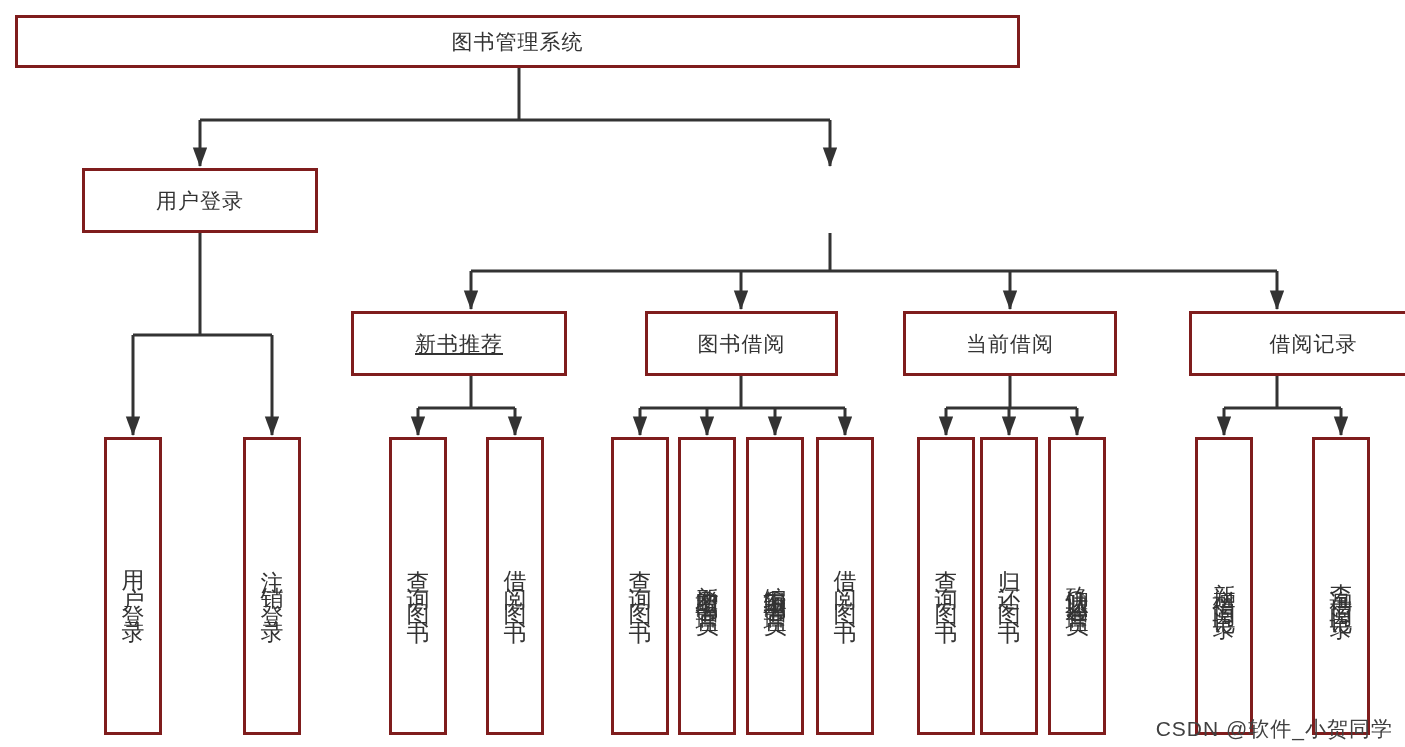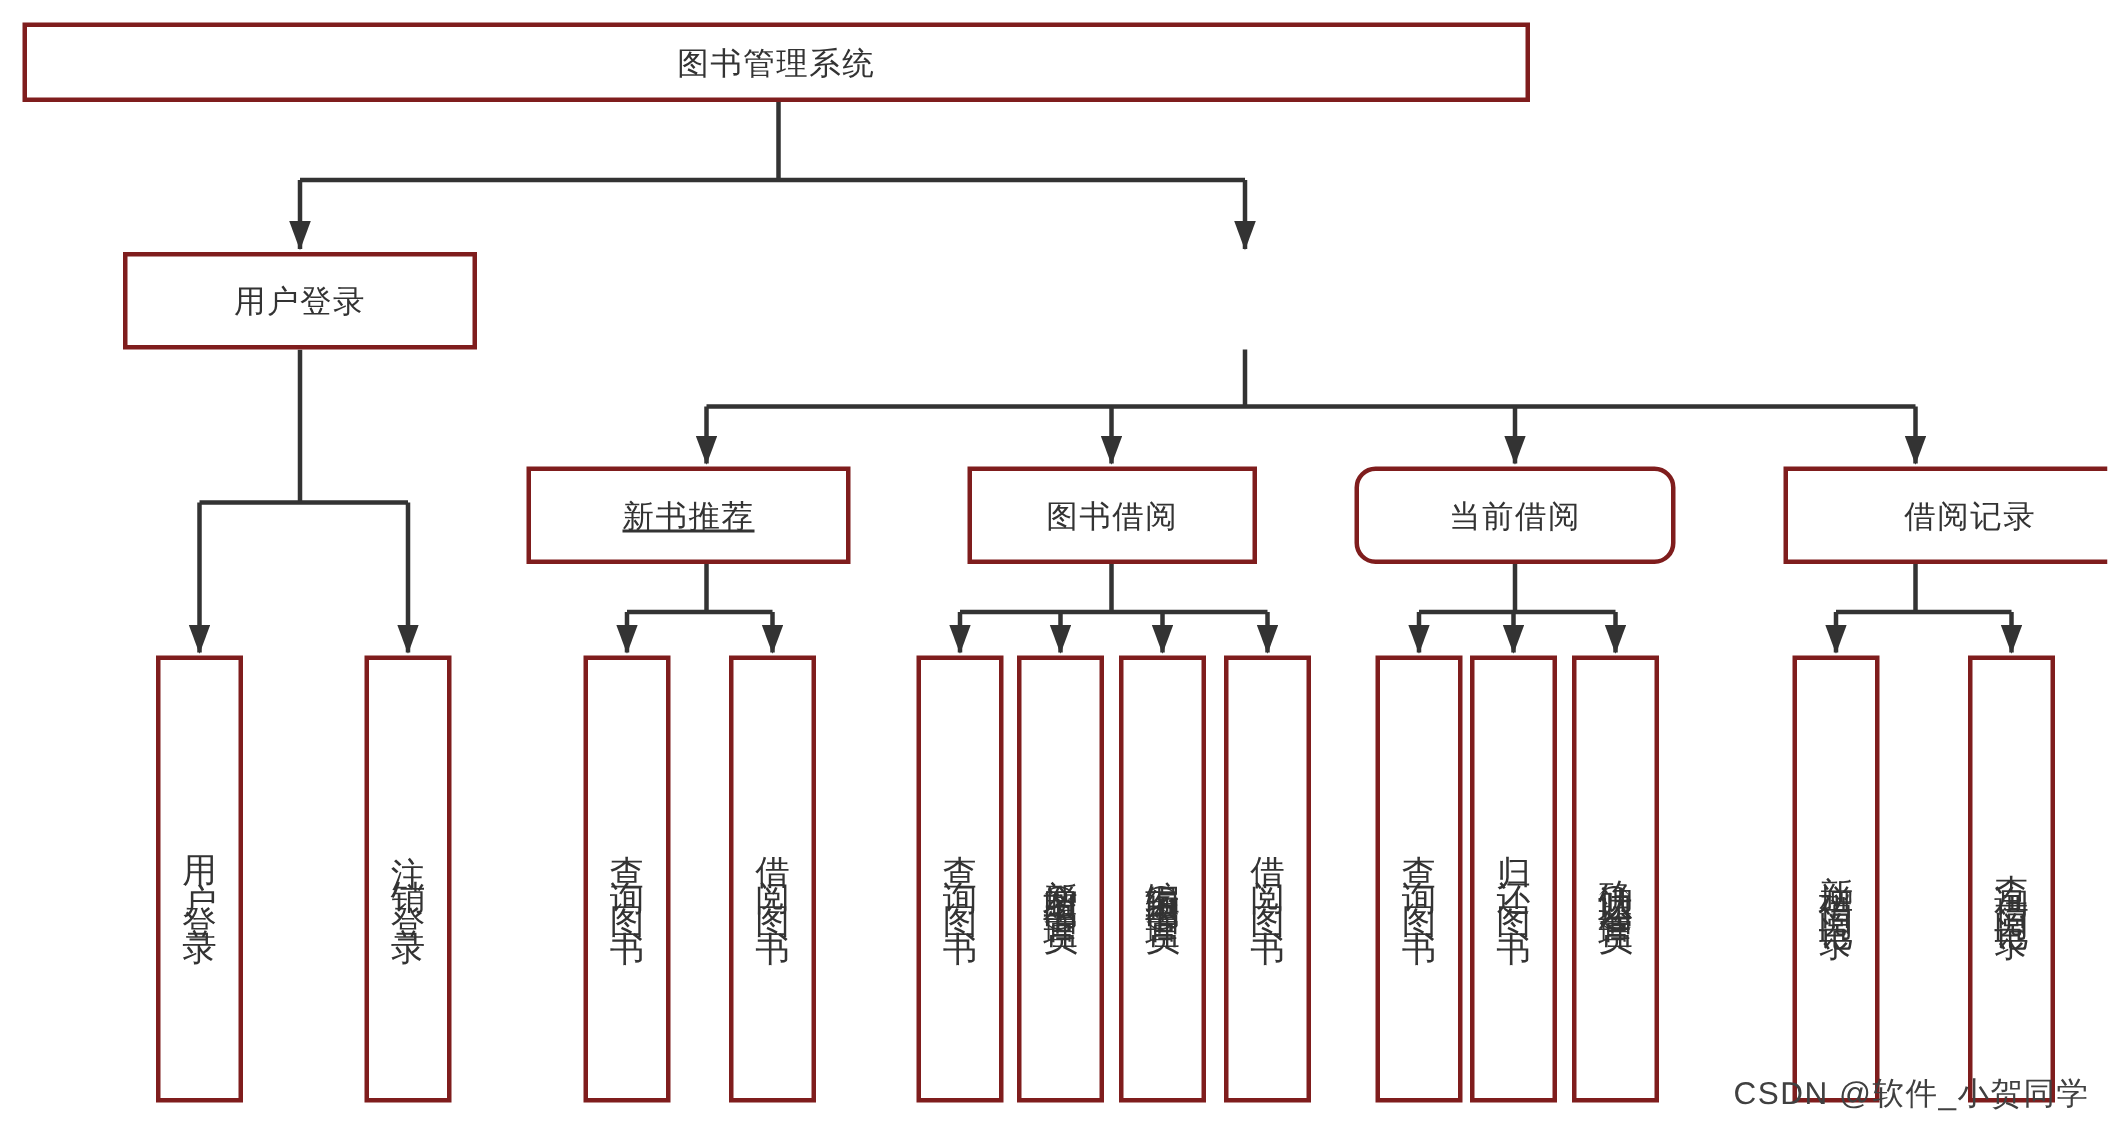--- a/index.html
+++ b/index.html
@@ -103,21 +103,21 @@
   <div class="box lvl2" style="left:82px;width:236px;">
     <span class="lbl">用户登录</span>
   </div>
 
   <div class="box lvl3" style="left:351px;width:216px;text-decoration:underline;">
     <span class="lbl">新书推荐</span>
   </div>
   <div class="box lvl3" style="left:633px;width:193px;margin-left:12px;">
     <span class="lbl">图书借阅</span>
   </div>
-  <div class="box lvl3" style="left:903px;width:214px;border-radius:14px;">
+  <div class="box lvl3" style="left:903px;width:214px;">
     <span class="lbl">当前借阅</span>
   </div>
   <div class="box lvl3" style="left:1189px;width:249px;">
     <span class="lbl">借阅记录</span>
   </div>
 
   <div class="box leaf" style="left:104px;">
     <span class="vlbl" style="letter-spacing: 17px;">用户登录</span>
   </div>
   <div class="box leaf" style="left:243px;">

